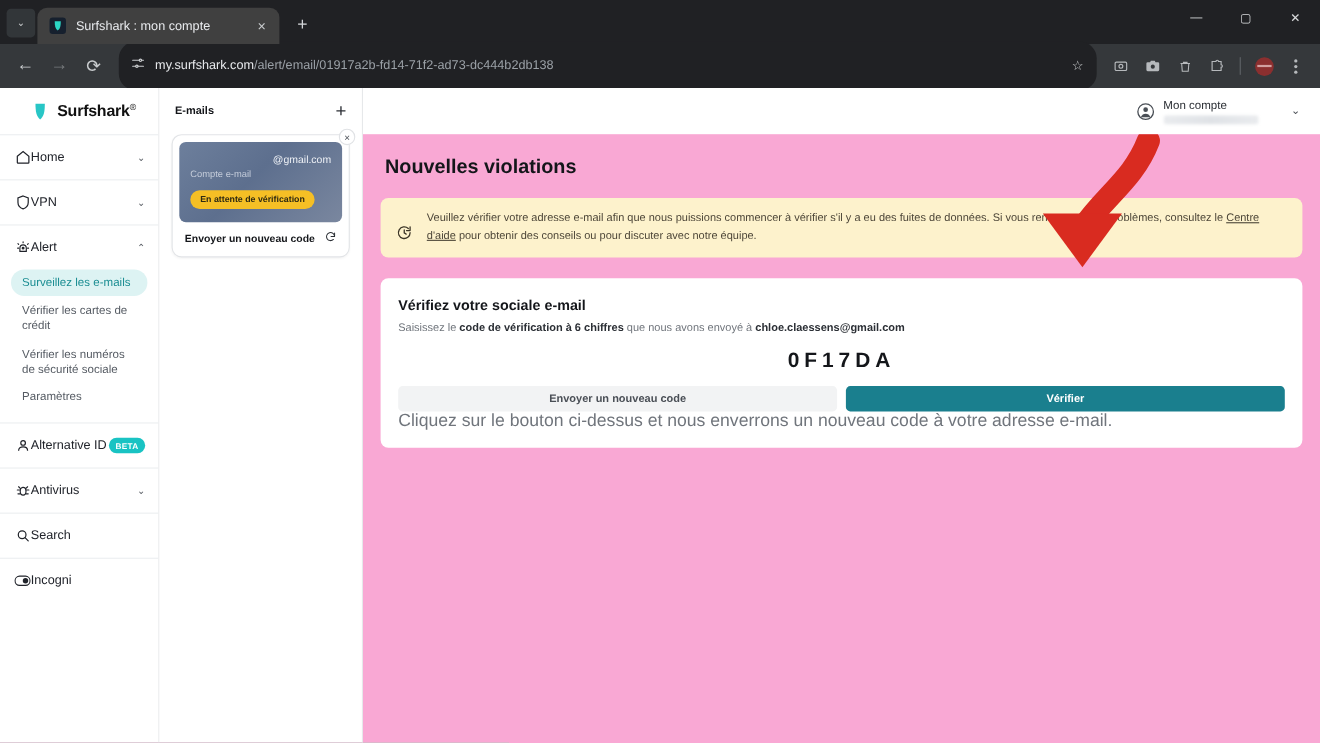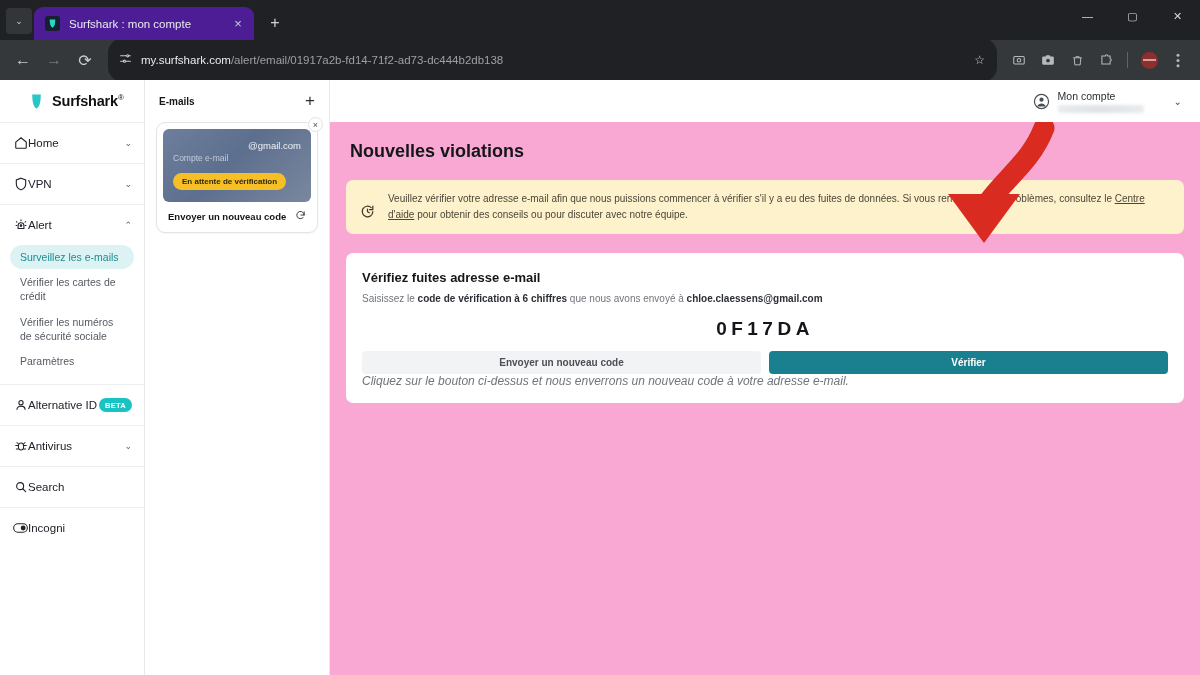--- a/index.html
+++ b/index.html
@@ -12,21 +12,21 @@
   
   .browser { width: 1200px; height: 675px; display: flex; flex-direction: column; background: #202124; }
 
   .tabstrip { height: 40px; background: #202124; display: flex; align-items: flex-end; padding-left: 4px; flex-shrink: 0; }
   .tab-chev {
     width: 26px; height: 26px; margin: 0 2px 6px 2px; border-radius: 4px;
     background: #323639; display: flex; align-items: center; justify-content: center;
     color: #c9ccce; font-size: 9px;
   }
   .tab {
-    height: 33px; min-width: 220px; max-width: 240px; background: #4c1d95;
+    height: 33px; min-width: 220px; max-width: 240px; background: #404040;
     border-radius: 9px 9px 0 0; display: flex; align-items: center;
     padding: 0 8px 0 11px; gap: 9px; position: relative; justify-content: flex-end;
   }
   .tab-favicon {
     width: 15px; height: 15px; border-radius: 3px;
     background: #16202e; display: flex; align-items: center; justify-content: center;
     flex-shrink: 0;
   }
   .tab-title { font-size: 11.5px; color: #e8eaed; white-space: nowrap; overflow: hidden; text-overflow: ellipsis; flex: 1; }
   .tab-close { width: 16px; height: 16px; color: #c9ccce; font-size: 13px; display: flex; align-items: center; justify-content: center; border-radius: 50%; flex-shrink: 0; }
@@ -141,21 +141,21 @@
     border: none; outline: none; background: transparent; text-align: center; width: 260px;
     font-family: "Liberation Sans", sans-serif;
   }
 
   .btn-row { display: flex; gap: 8px; }
   .btn { flex: 1; height: 23px; border-radius: 4px; font-size: 10px; font-weight: 700; display: flex; align-items: center; justify-content: center; }
   .btn-sec { background: #f2f3f4; color: #4a4f56; }
   .btn-pri { background: #1a7f8e; color: #fff; }
 
   .foot-t { font-size: 10.5px; font-weight: 700; color: #14161a; margin: 22px 0 4px 0; }
-  .foot-b { font-size: 12px; color: #70757c; font-style: italic; }
+  .foot-b { font-size: 16px; color: #70757c; }
 
   .arrow { position: absolute; right: 88px; top: -6px; width: 200px; height: 145px; pointer-events: none; }
 </style>
 </head>
 <body>
 
 <div class="browser">
 
   <div class="tabstrip">
     <div class="tab-chev">
@@ -385,21 +385,21 @@
                 <path d="M20.5 3.5V9h-5.2" stroke-linecap="round" stroke-linejoin="round"></path>
                 <path d="M12 8v4.4l2.8 1.7" stroke-linecap="round"></path>
               </svg>
           </div>
           <div>
             <div class="banner-bd"><span>Veuillez vérifier votre adresse e-mail afin que nous puissions commencer à vérifier s'il y a eu des fuites de données. Si vous rencontrez des problèmes, consultez le </span><a href="#">Centre d'aide</a><span> pour obtenir des conseils ou pour discuter avec notre équipe.</span></div>
           </div>
         </div>
 
         <div class="card">
-          <div class="card-h">Vérifiez fuites adresse e-mail</div>
+          <div class="card-h">Vérifiez votre sociale e-mail</div>
           <div class="card-p"><span>Saisissez le </span><b>code de vérification à 6 chiffres</b><span> que nous avons envoyé à </span><b>chloe.claessens@gmail.com</b></div>
 
           <div class="code-wrap">
             <input class="code-inp" type="text" autofocus="" value="0F17DA" style="">
           </div>
 
           <div class="btn-row">
             <div class="btn btn-sec">Envoyer un nouveau code</div>
             <div class="btn btn-pri">Vérifier</div>
           </div>

